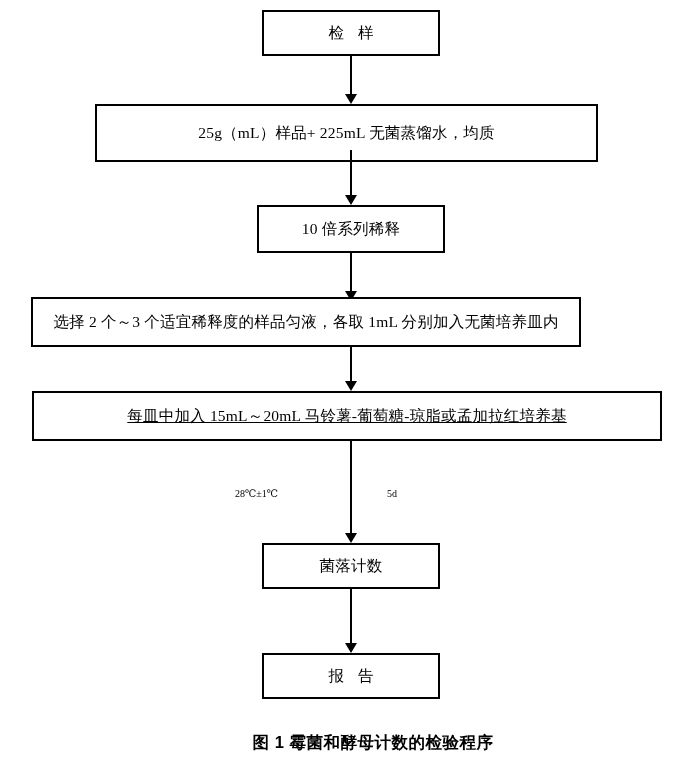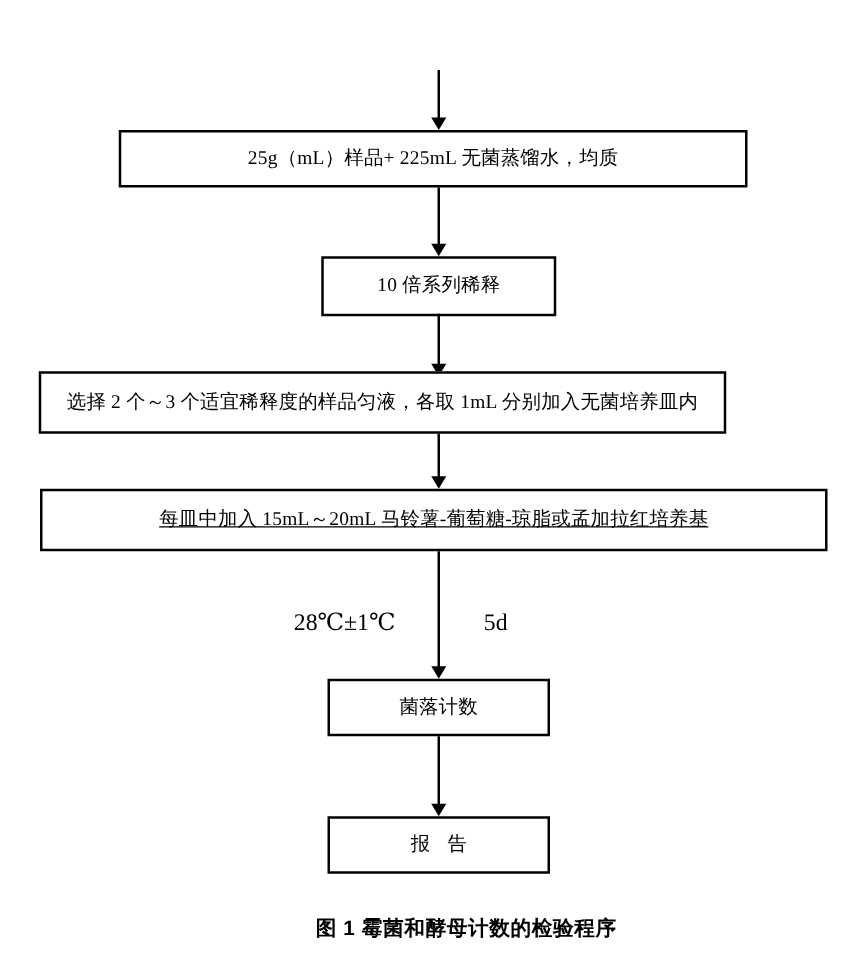--- a/index.html
+++ b/index.html
@@ -57,48 +57,51 @@
     left: -6px;
     width: 0;
     height: 0;
     border-left: 6px solid transparent;
     border-right: 6px solid transparent;
     border-top: 10px solid #000000;
   }
 
   .sidelabel {
     position: absolute;
-    font-size: 19px;
+    font-size: 10px;
     white-space: nowrap;
     line-height: 1;
   }
 
   .caption {
     position: absolute;
     left: 0;
     width: 692px;
     text-align: center;
     font-weight: bold;
     font-size: 16.5px;
     letter-spacing: 0.5px;
     font-family: "Liberation Sans", "DejaVu Sans", sans-serif;
   }
 </style>
 </head>
 <body>
 
 <div id="flow">
 
+  <div class="node spaced" style="left:262px; top:10px; width:178px; height:46px;">
+    <span>检  样</span>
+  </div>
 
   <div class="conn" style="left:351px; top:56px; height:48px;">
     <div class="stem" style="height:40px;"></div>
     <div class="head" style="top:38px;"></div>
   </div>
 
-  <div class="node wide" style="left:95px; top:104px; width:503px; height:46px;">
+  <div class="node wide" style="left:95px; top:104px; width:503px; height:58px;">
     <span>25g（mL）样品+ 225mL 无菌蒸馏水，均质</span>
   </div>
 
   <div class="conn" style="left:351px; top:150px; height:55px;">
     <div class="stem" style="height:47px;"></div>
     <div class="head" style="top:45px;"></div>
   </div>
 
   <div class="node" style="left:257px; top:205px; width:188px; height:48px;">
     <span>10 倍系列稀释</span>

